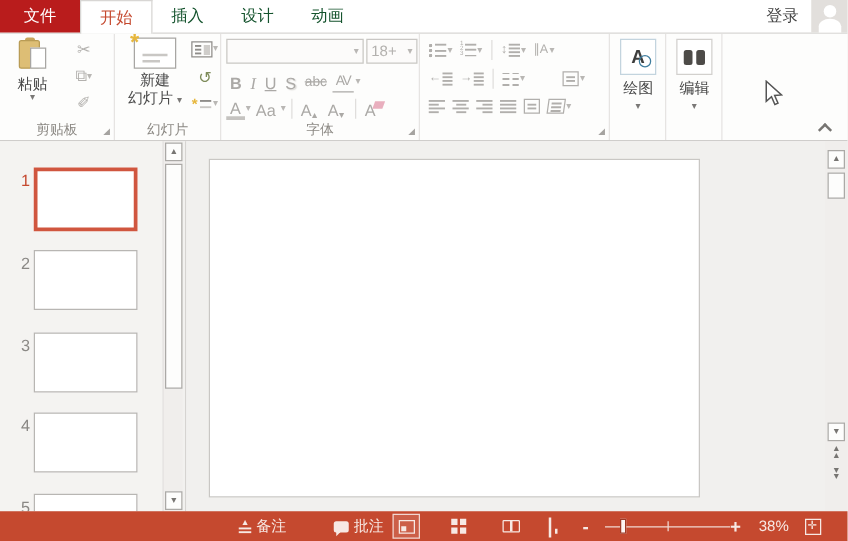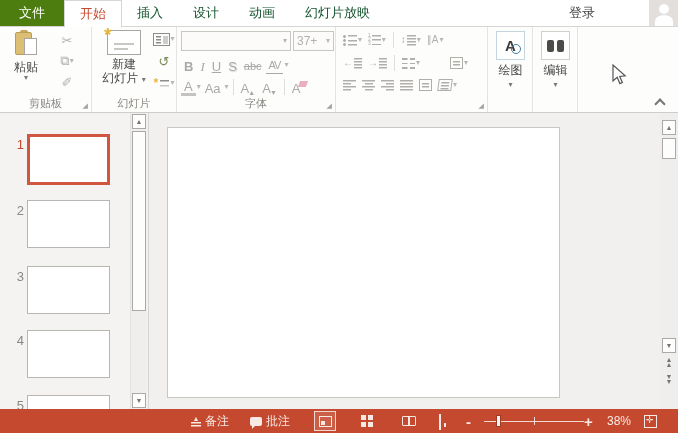--- a/index.html
+++ b/index.html
@@ -6,23 +6,23 @@
   html,body { width:678px; height:433px; }
   body {
     position:relative; overflow:hidden; background:#F2F1EF;
     font-family:"Liberation Sans","DejaVu Sans",sans-serif;
     font-size:12px; color:#444; -webkit-font-smoothing:antialiased;
   }
   
   .tabbar { position:absolute; top:0; left:0; right:0; height:27px; background:#FFFFFF;
             border-bottom:1px solid #D8D6D4; display:flex; align-items:stretch; z-index:5; }
   .tab { display:flex; align-items:center; padding:0 15px; font-size:13px; color:#14532d; cursor:default; }
-  .tab.file { background:#4d7c0f; color:#FFFFFF; padding:0 19px; }
+  .tab.file { background:#b91c1c; color:#FFFFFF; padding:0 19px; }
   .tab.active { background:#FFFFFF; color:#C5492F; border:1px solid #D8D6D4; border-bottom:none; margin-bottom:-1px; }
-  .tabbar-right { margin-left:auto; display:flex; align-items:center;gap:44px; }
+  .tabbar-right { margin-left:auto; display:flex; align-items:center; }
   .signin { font-size:13px; color:#444; padding:0 10px; }
   .avatar-box { width:29px; height:26px; background:#E2DFDC; position:relative; overflow:hidden; }
   .avatar-box::before { content:""; position:absolute; top:4px; left:9.5px; width:10px; height:10px; border-radius:50%; background:#FFFFFF; }
   .avatar-box::after  { content:""; position:absolute; top:15px; left:5.5px; width:18px; height:12px; border-radius:50% 50% 0 0; background:#FFFFFF; }
 
   
   .ribbon { position:absolute; top:27px; left:0; right:0; height:86px; background:#FDFDFC;
             border-bottom:1px solid #CFCDCB; }
   .group { position:absolute; top:0; height:85px; border-right:1px solid #E6E4E2; }
   .group-label { position:absolute; bottom:1px; left:0; right:0; text-align:center;
@@ -172,21 +172,21 @@
 
   .main-scroll { position:absolute; right:0; top:0; width:18px; bottom:0; background:#F0EEEC; }
   .ms-thumb { position:absolute; left:2px; top:25px; width:14px; height:21px; background:#FDFDFC; border:1px solid #ABA9A6; }
   .dbl-arrow { position:absolute; left:3px; width:12px; display:flex; flex-direction:column; align-items:center; color:#777572; font-size:7px; line-height:4.5px; }
 
   
   .statusbar { position:absolute; left:0; right:0; bottom:0; height:24px; background:#C5492F; color:#F7E9E4;
                font-size:12px; }
   .sb-item { position:absolute; top:0; height:24px; display:flex; align-items:center; gap:4px; }
   .sb-indicator { left:6px; }
-  .sb-notes { left:191px; } .sb-comments { left:250px; }
+  .sb-notes { left:191px; } .sb-comments { left:267px; }
   .notes-ic { display:flex; flex-direction:column; align-items:center; line-height:4px; }
   .notes-ic .tri { font-size:7px; line-height:6px; }
   .notes-ic .ln { width:10px; height:5px; background:
      linear-gradient(#F7E9E4,#F7E9E4) 0 0/10px 1.5px no-repeat,
      linear-gradient(#F7E9E4,#F7E9E4) 0 3.5px/10px 1.5px no-repeat; }
   .bubble { position:relative; width:12px; height:9px; background:#F7E9E4; border-radius:2px; }
   .bubble::after { content:""; position:absolute; left:2px; bottom:-3px; border:3px solid transparent; border-top-color:#F7E9E4; border-left-color:#F7E9E4; }
   .view-btn { position:absolute; top:2px; width:22px; height:20px; display:flex; align-items:center; justify-content:center; }
   .view-btn.sel { border:1px solid rgba(255,255,255,.75); background:rgba(255,255,255,.12); }
   .vi-normal { width:13px; height:11px; border:1.5px solid #F7E9E4; position:relative; }
@@ -216,21 +216,20 @@
 </style>
 </head>
 <body>
 
 <div class="tabbar">
   <div class="tab file">文件</div>
   <div class="tab active">开始</div>
   <div class="tab">插入</div>
   <div class="tab">设计</div>
   <div class="tab">动画</div>
-  <div class="tab">幻灯片放映</div>
   <div class="tabbar-right">
     <span class="signin">登录</span>
     <span class="avatar-box"></span>
   </div>
 </div>
 
 <div class="ribbon">
 
   <div class="group g-clipboard">
     <div class="big-btn paste-btn">
@@ -276,21 +275,21 @@
     <span class="group-label">幻灯片</span>
   </div>
 
   <div class="group g-font">
     <div class="font-row1">
       <span class="combo font-name">
         <span class="val"></span>
           <span class="caret dis">▾</span>
       </span>
       <span class="combo font-size">
-        <span class="val">37+</span>
+        <span class="val">18+</span>
           <span class="caret dis">▾</span>
       </span>
     </div>
     <div class="font-row2">
       <span class="fbtn fb-b">B</span>
       <span class="fbtn fb-i">I</span>
       <span class="fbtn fb-u">U</span>
       <span class="fbtn fb-s">S</span>
       <span class="fbtn fb-abc">abc</span>
       <span class="fbtn fb-av">AV</span>

